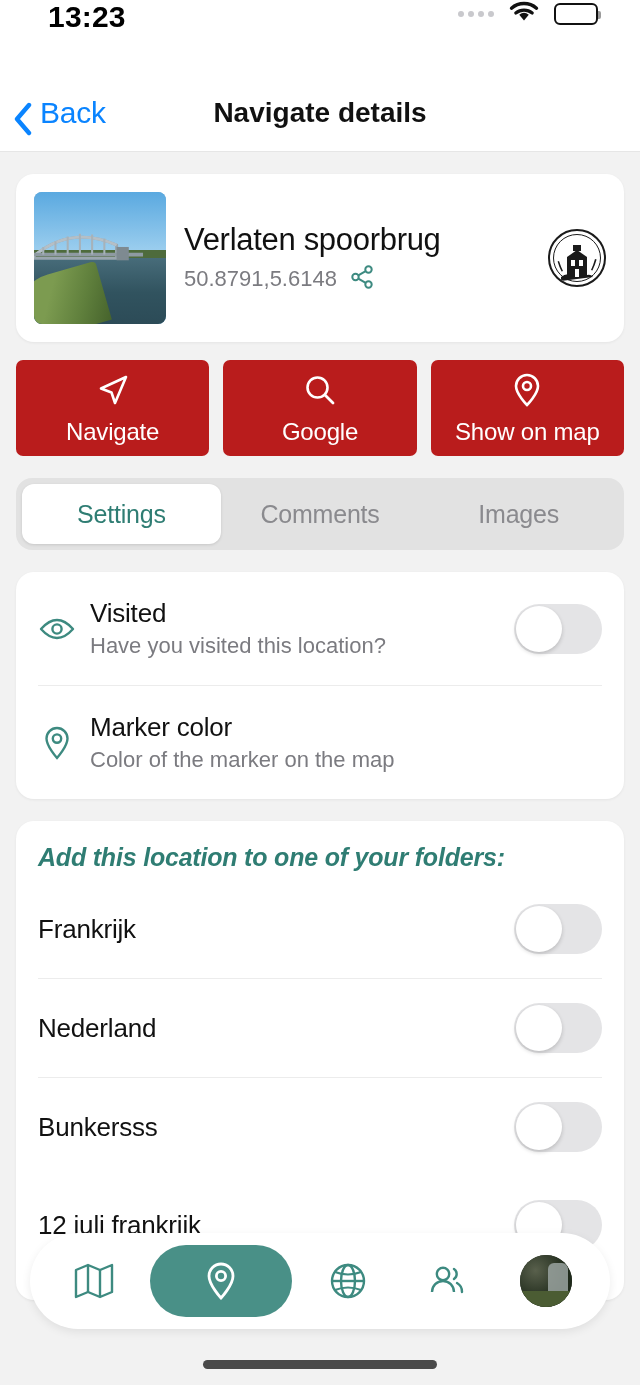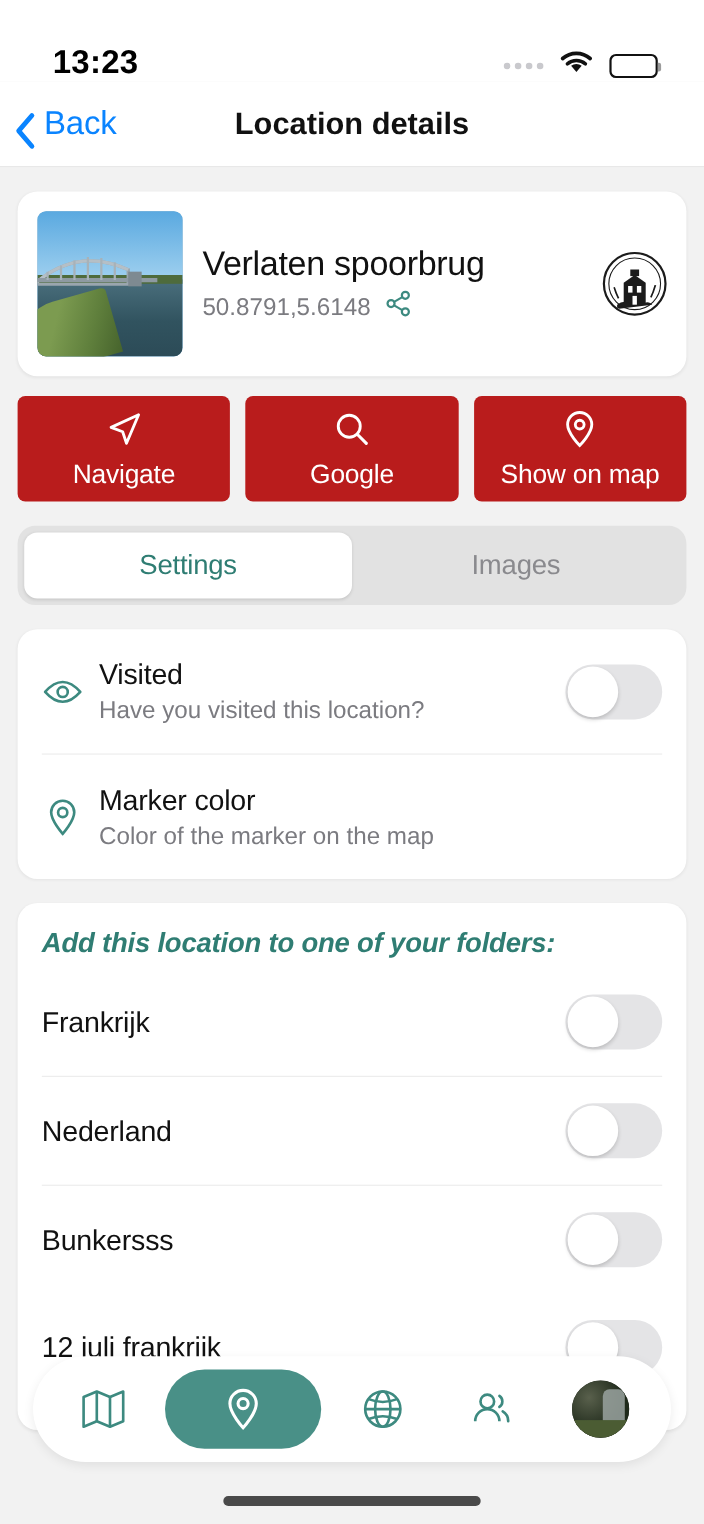--- a/index.html
+++ b/index.html
@@ -15,21 +15,21 @@
     color: #1a1a1a;
     overflow: hidden;
     position: relative;
   }
 
   
   .statusbar {
     height: 74px;
     background: #ffffff;
     display: flex;
-    align-items: flex-end;
+    align-items: flex-start;
     justify-content: space-between;
     padding: 0 42px 0 48px;
   }
   .status-time {
     font-size: 30px;
     font-weight: 700;
     letter-spacing: 0.2px;
     color: #000;
   }
   .status-right {
@@ -408,21 +408,21 @@
 
 <div class="navbar">
   <div class="back-btn">
     <span class="back-chevron">
       <svg width="22" height="34" viewBox="0 0 22 34">
         <path d="M17 3 L5 17 L17 31" stroke="#0a84ff" stroke-width="4.4" fill="none" stroke-linecap="round" stroke-linejoin="round"></path>
       </svg>
     </span>
     <span class="back-label">Back</span>
   </div>
-  <div class="nav-title">Location details</div>
+  <div class="nav-title">Navigate details</div>
 </div>
 
 <div class="content">
 
   <div class="card loc-card">
     <div class="thumb">
       <div class="sky"></div>
       <div class="water"></div>
       <div class="farshore"></div>
       <div class="bridge">
@@ -506,20 +506,21 @@
           <path d="M20 5 a11 11 0 0 1 11 11 c0 8 -11 19 -11 19 S9 24 9 16 A11 11 0 0 1 20 5 Z" fill="none" stroke="#ffffff" stroke-width="2.6"></path>
           <circle cx="20" cy="16" r="4" fill="none" stroke="#ffffff" stroke-width="2.6"></circle>
         </svg>
       </span>
       <span class="lbl">Show on map</span>
     </div>
   </div>
 
   <div class="segmented">
     <div class="seg-item active">Settings</div>
+    <div class="seg-item">Comments</div>
     <div class="seg-item">Images</div>
   </div>
 
   <div class="card settings-card">
 
     <div class="setting-row">
       <span class="setting-icon">
         <svg width="38" height="38" viewBox="0 0 38 38">
           <path d="M3 19 q8 -9 16 -9 t16 9 q-8 9 -16 9 t-16 -9 Z" fill="none" stroke="#3d8a80" stroke-width="2.4" stroke-linejoin="round"></path>
           <circle cx="19" cy="19" r="4.6" fill="none" stroke="#3d8a80" stroke-width="2.4"></circle>

